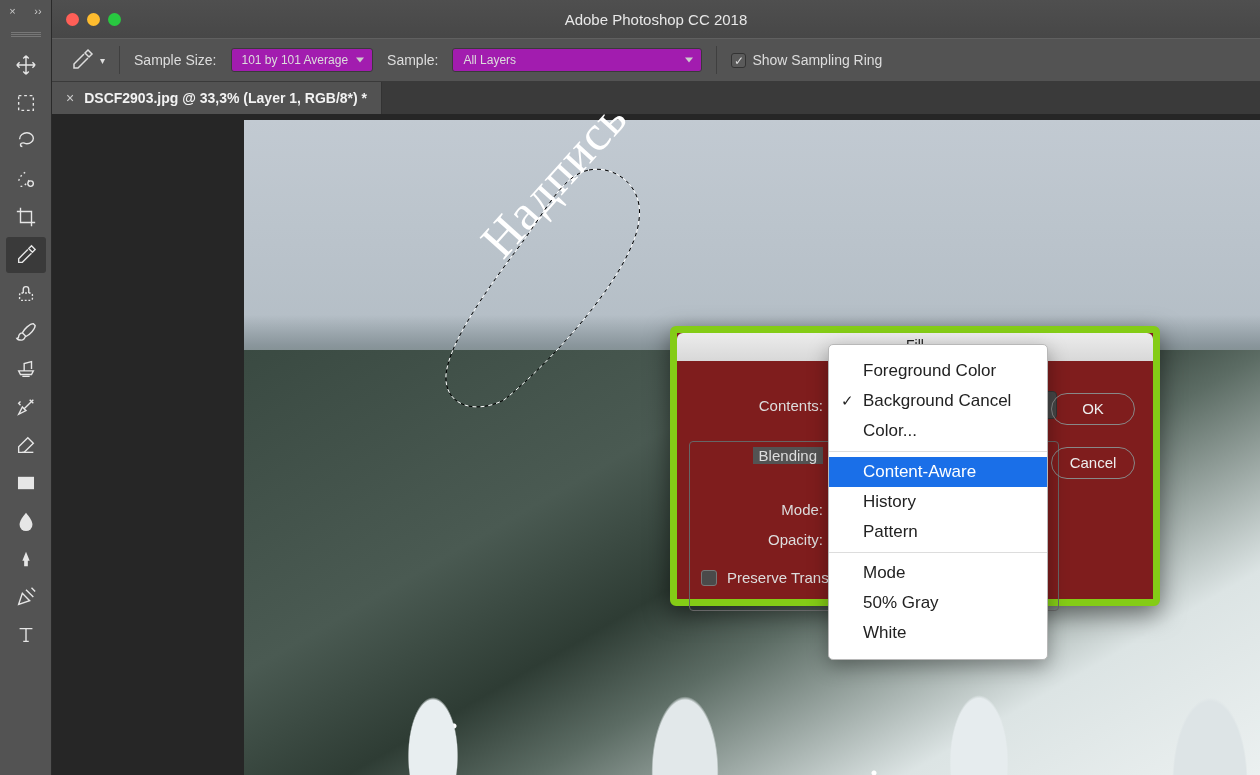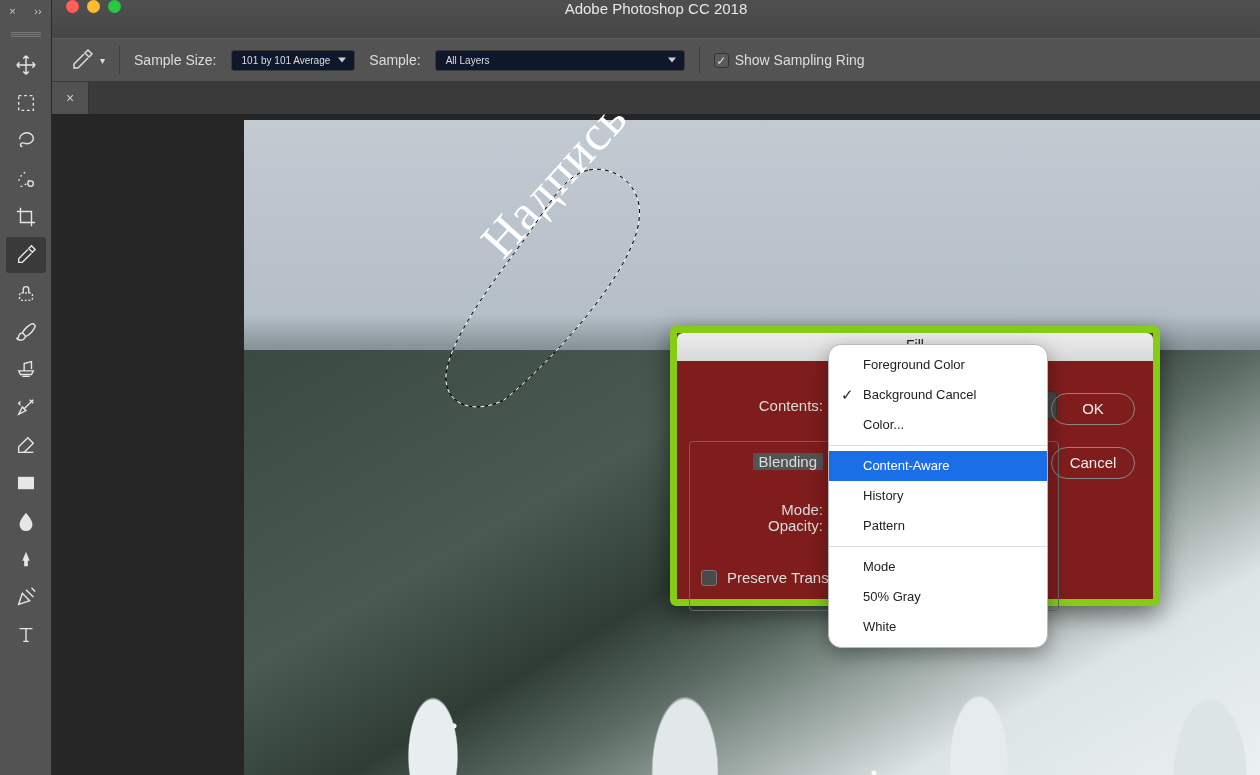--- a/index.html
+++ b/index.html
@@ -12,32 +12,32 @@
   
   .toolbox { position: absolute; left: 0; top: 22px; width: 52px; bottom: 0; background: #535353; border-right: 1px solid #2a2a2a; display: flex; flex-direction: column; align-items: center; padding-top: 10px; }
   .toolbox .grip { width: 30px; height: 6px; display:flex; flex-direction:column; gap:1px; margin-bottom:8px;}
   .toolbox .grip div { height:1px; background:#777; }
   .tool { width: 40px; height: 36px; display: flex; align-items: center; justify-content: center; color: #e6e6e6; border-radius: 3px; margin: 1px 0; position: relative; }
   .tool.active { background: #3a3a3a; }
   .tool svg { width: 22px; height: 22px; stroke: #e6e6e6; fill: none; stroke-width: 1.5; }
   .tool .fillw { fill:#e6e6e6; stroke:none; }
 
   
-  .titlebar { position: absolute; left: 52px; top: 0; right: 0; height: 38px; background: linear-gradient(#4f4f4f,#474747); display: flex; align-items: flex-start; color: #e8e8e8; font-size: 15px; }
+  .titlebar { position: absolute; left: 52px; top: 0; right: 0; height: 38px; background: linear-gradient(#4f4f4f,#474747); display: flex; align-items: center; color: #e8e8e8; font-size: 15px; }
   .traffic { display: flex; gap: 8px; margin-left: 14px; margin-right: 20px; }
   .tl { width: 13px; height: 13px; border-radius: 50%; }
   .tl.r { background: #ff5f57; } .tl.y { background: #febc2e; } .tl.g { background: #28c840; }
   .titlebar .title { position:absolute; left:0; right:0; text-align:center; pointer-events:none; }
 
   
   .optionsbar { position: absolute; left: 52px; top: 38px; right: 0; height: 44px; background: #535353; display: flex; align-items: center; color: #ddd; font-size: 14px; padding-left: 18px; gap: 14px; border-top:1px solid #606060; border-bottom:1px solid #3a3a3a;}
   .optionsbar .eyedrop { display:flex; align-items:center; gap:6px; }
   .optionsbar .eyedrop svg { width:24px; height:24px; stroke:#ddd; fill:none; stroke-width:1.5;}
   .optionsbar .divider { width:1px; height:28px; background:#3f3f3f; }
-  .select-box { background:#0f172a; border:1px solid #3a3a3a; border-radius:3px; padding:4px 24px 4px 10px; position:relative; color:#ddd; font-size:10px; }
+  .select-box { background:#a21caf; border:1px solid #3a3a3a; border-radius:3px; padding:4px 24px 4px 10px; position:relative; color:#ddd; font-size:12px; }
   .select-box::after { content:""; position:absolute; right:8px; top:50%; width:0;height:0; border-left:4px solid transparent; border-right:4px solid transparent; border-top:5px solid #ccc; transform:translateY(-50%);}
   .checkbox { width:15px; height:15px; background:#5a5a5a; border:1px solid #333; border-radius:3px; display:inline-flex; align-items:center; justify-content:center; margin-right:6px;}
   .checkbox.checked::after { content:"✓"; color:#ddd; font-size:12px; line-height:1; }
 
   
   .tabbar { position: absolute; left: 52px; top: 82px; right: 0; height: 32px; background: #3a3a3a; display:flex; align-items:stretch; }
   .doc-tab { background:#525252; color:#f2f2f2; font-size:14px; font-weight:600; display:flex; align-items:center; padding:0 14px; gap:10px; border-right:1px solid #333;}
   .doc-tab .close { color:#ccc; font-size:14px; font-weight:normal;}
 
   
@@ -64,32 +64,32 @@
   
   .selection { position:absolute; left:190px; top:40px; width:240px; height:255px; }
   .selection path { fill:none; stroke:#000; stroke-width:1; stroke-dasharray:4 4; }
   .selection path.w { stroke:#fff; stroke-dashoffset:4; }
 
   
   .dialog { position:absolute; left:670px; top:326px; width:490px; height:280px; background:#7f1d1d; border:7px solid #84cc16; border-radius:6px; box-shadow:0 8px 25px rgba(0,0,0,0.5); color:#ddd; font-size:15px;}
   .dialog-title { position:absolute; top:0; left:0; right:0; height:28px; background:linear-gradient(#ececec,#d8d8d8); border-radius:6px 6px 0 0; color:#222; text-align:center; line-height:24px; font-size:14px;}
   .dlg-body { position:absolute; top:28px; left:0; right:0; bottom:0; padding:18px 20px;}
   .dlg-label { position:absolute; right:330px; text-align:left;margin-left:40px; }
-  .lbl-contents { top:36px; } .lbl-blending { top:92px; font-weight:500;} .lbl-mode{ top:140px;} .lbl-opacity{ top:156px;}
+  .lbl-contents { top:36px; } .lbl-blending { top:86px; font-weight:500;} .lbl-mode{ top:140px;} .lbl-opacity{ top:170px;}
   .dlg-select { position:absolute; left:170px; top:30px; width:210px; height:28px; background:#464646; border:1px solid #333; border-radius:4px;}
   .dlg-select::after{content:""; position:absolute; right:8px; top:11px; border-left:4px solid transparent; border-right:4px solid transparent; border-top:5px solid #ccc;}
   .fieldset { position:absolute; left:12px; top:80px; width:370px; height:170px; border:1px solid #666; border-radius:4px;}
   .preserve-row { position:absolute; left:24px; top:208px; display:flex; align-items:center; gap:2px;}
   .dlg-checkbox { width:16px; height:16px; border:1px solid #777; border-radius:3px; margin-right:8px; background:#4a4a4a;}
   .dlg-btn { position:absolute; right:18px; width:84px; height:32px; border:1px solid #888; border-radius:16px; background:transparent; color:#eee; font-size:15px; text-align:center; line-height:30px;}
   .dlg-btn.ok { top:32px; border-width:1.5px; font-weight:500;}
   .dlg-btn.cancel { top:86px;text-align:center;}
 
   
-  .dropdown { position:absolute; left:828px; top:344px; width:220px; background:#fff; border:1px solid #b8b8b8; border-radius:13px; box-shadow:0 6px 20px rgba(0,0,0,0.35); padding:5px 0; font-size:13px; color:#222; z-index:50;}
+  .dropdown { position:absolute; left:828px; top:344px; width:220px; background:#fff; border:1px solid #b8b8b8; border-radius:5px; box-shadow:0 6px 20px rgba(0,0,0,0.35); padding:11px 0; font-size:17px; color:#222; z-index:50;}
   .dd-item { padding:4px 14px 4px 34px; position:relative; line-height:22px;}
   .dd-item.checked::before { content:"✓"; position:absolute; left:12px; top:4px; font-size:15px;}
   .dd-item.sel { background:#1a6fe8; color:#fff;}
   .dd-sep { height:1px; background:#ddd; margin:5px 0;}
 </style>
 </head>
 <body>
 
 <div class="left-handle">
   <span>×</span>
@@ -213,20 +213,21 @@
   <div class="divider"></div>
   <label style="display:flex;align-items:flex-end;">
     <span class="checkbox checked"></span>
     <span>Show Sampling Ring</span>
   </label>
 </div>
 
 <div class="tabbar">
   <div class="doc-tab">
     <span class="close">×</span>
+    <span>DSCF2903.jpg @ 33,3% (Layer 1, RGB/8*) *</span>
   </div>
 </div>
 
 <div class="canvas-wrap">
   <div class="canvas">
     <div class="sky"></div>
     <div class="horizon"></div>
     <div class="forest"></div>
     <div class="snow-trees"></div>
     <div class="watermark">Надпись</div>

